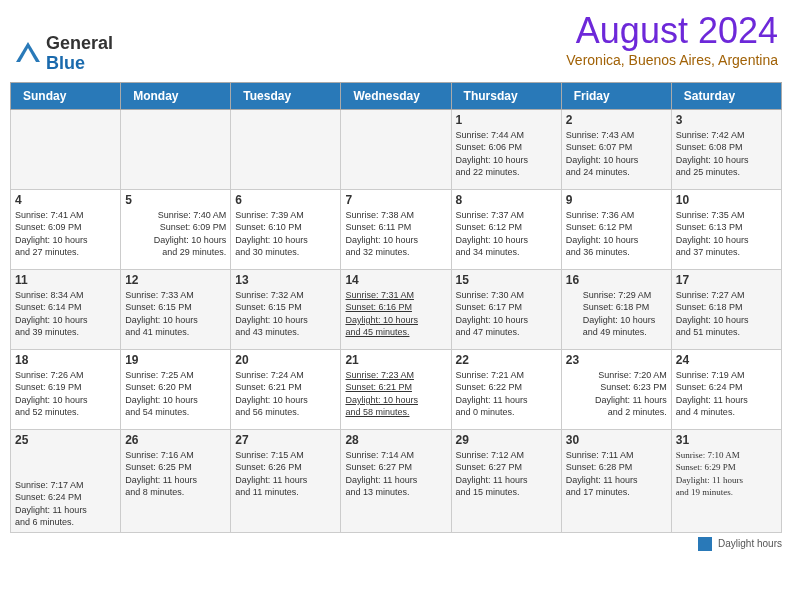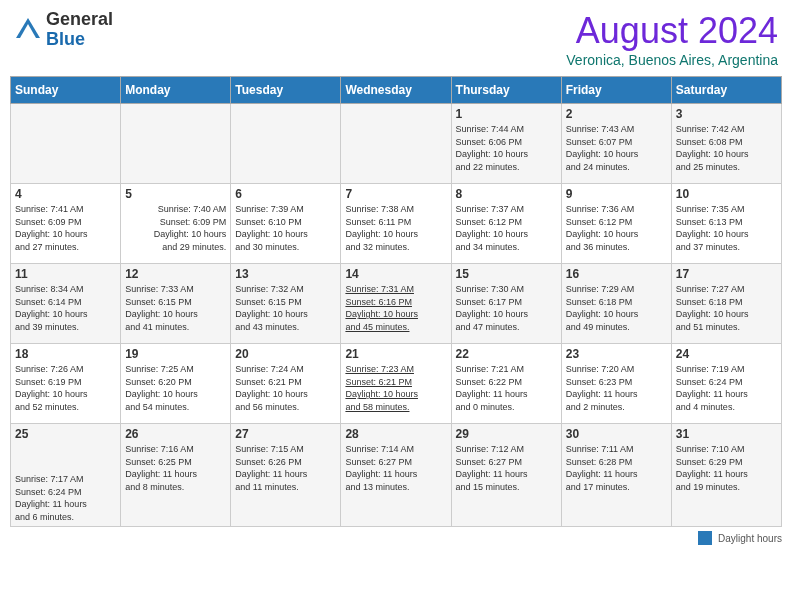--- a/index.html
+++ b/index.html
@@ -14,20 +14,21 @@
       display: flex;
       justify-content: space-between;
       align-items: flex-start;
       margin-bottom: 8px;
       padding: 0 4px;
     }
     .logo {
       display: flex;
       align-items: center;
       gap: 4px;
+      margin-top: 24px;
     }
     .logo-text {
       font-size: 18px;
       font-weight: bold;
       line-height: 1.1;
     }
     .logo-general { color: #333; }
     .logo-blue { color: #1a6aad; }
     .logo-icon {
       width: 28px;
@@ -36,33 +37,33 @@
     .title-section {
       text-align: right;
     }
     .month-title {
       font-size: 36px;
       font-weight: normal;
       color: #6d28d9;
     }
     .location-title {
       font-size: 14px;
-      color: #0f766e;
+      color: #a16207;
     }
     table {
       width: 100%;
       border-collapse: collapse;
       table-layout: fixed;
     }
     thead tr th {
       background-color: #2979b8;
       color: #fff;
       font-size: 12px;
       font-weight: bold;
-      padding: 6px 4px;
+      padding: 6px 12px;
       text-align: left;
       border: 1px solid #aaa;
     }
     tbody tr td {
       vertical-align: top;
       border: 1px solid #ccc;
       padding: 3px 4px;
       font-size: 9.5px;
       color: #333;
       height: 80px;
@@ -246,21 +247,21 @@
         </td>
         <td>
           <div class="day-number">15</div>
           <div class="day-info" style="white-space: pre-line;">Sunrise: 7:30 AM
 Sunset: 6:17 PM
 Daylight: 10 hours
 and 47 minutes.</div>
         </td>
         <td>
           <div class="day-number">16</div>
-          <div class="day-info" style="white-space: pre-line;">Sunrise: 7:29 AM
+          <div class="day-info" style="white-space: pre-line; margin-left: 17px;">Sunrise: 7:29 AM
 Sunset: 6:18 PM
 Daylight: 10 hours
 and 49 minutes.</div>
         </td>
         <td>
           <div class="day-number">17</div>
           <div class="day-info" style="white-space: pre-line;">Sunrise: 7:27 AM
 Sunset: 6:18 PM
 Daylight: 10 hours
 and 51 minutes.</div>
@@ -297,21 +298,21 @@
         </td>
         <td>
           <div class="day-number">22</div>
           <div class="day-info" style="white-space: pre-line;">Sunrise: 7:21 AM
 Sunset: 6:22 PM
 Daylight: 11 hours
 and 0 minutes.</div>
         </td>
         <td>
           <div class="day-number">23</div>
-          <div class="day-info" style="white-space: pre-line;">Sunrise: 7:20 AM
+          <div class="day-info" style="white-space: pre-line; text-align: right;">Sunrise: 7:20 AM
 Sunset: 6:23 PM
 Daylight: 11 hours
 and 2 minutes.</div>
         </td>
         <td>
           <div class="day-number">24</div>
           <div class="day-info" style="white-space: pre-line;">Sunrise: 7:19 AM
 Sunset: 6:24 PM
 Daylight: 11 hours
 and 4 minutes.</div>
@@ -355,21 +356,21 @@
         </td>
         <td>
           <div class="day-number">30</div>
           <div class="day-info" style="white-space: pre-line;">Sunrise: 7:11 AM
 Sunset: 6:28 PM
 Daylight: 11 hours
 and 17 minutes.</div>
         </td>
         <td>
           <div class="day-number">31</div>
-          <div class="day-info" style="white-space: pre-line;">Sunrise: 7:10 AM
+          <div class="day-info" style="white-space: pre-line; font-family: Liberation Serif, serif;">Sunrise: 7:10 AM
 Sunset: 6:29 PM
 Daylight: 11 hours
 and 19 minutes.</div>
         </td>
       </tr>
     </tbody>
 </table>
 
 <div class="footer">
   <div class="legend-box"></div>

